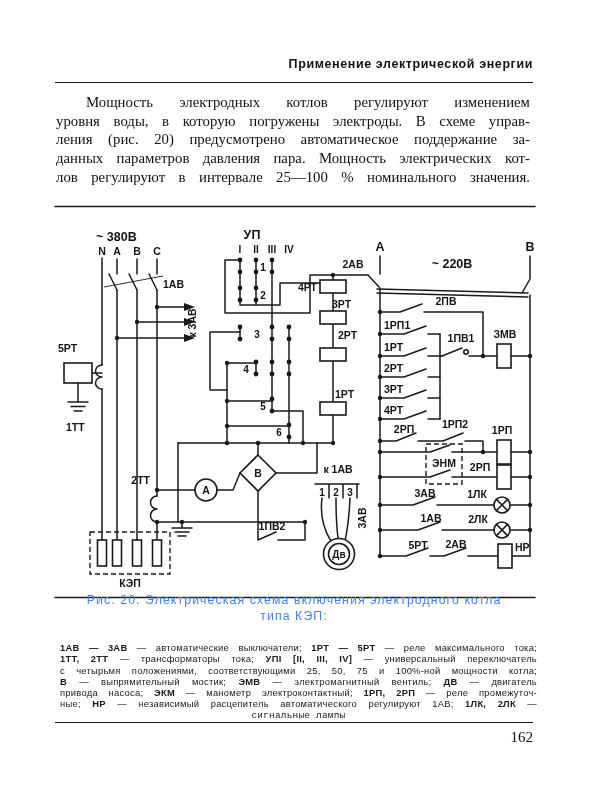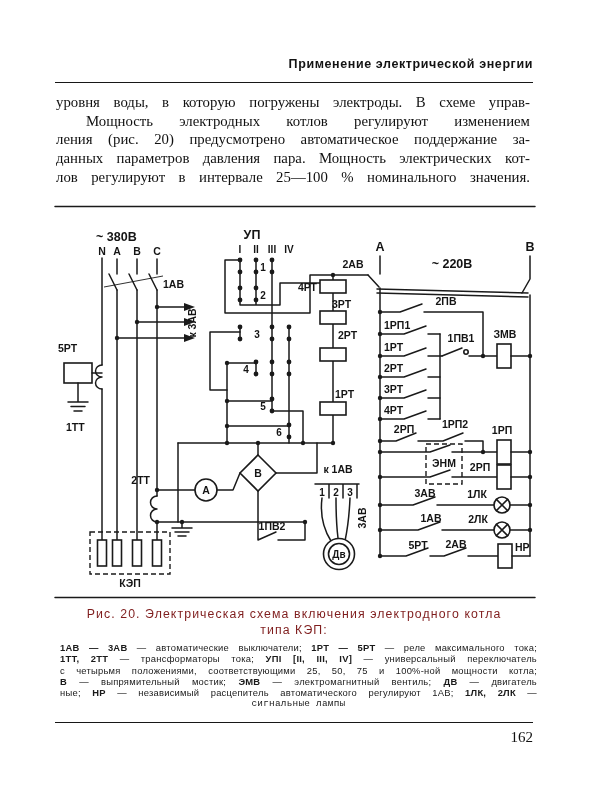--- a/index.html
+++ b/index.html
@@ -21,23 +21,23 @@
   
   .para{
     top:93px;left:56px;width:474px;
     font-size:14.8px;line-height:18.7px;color:#111;
   }
   .para .pline{text-align:justify;text-align-last:justify;white-space:nowrap;}
   .para .pline.indent{padding-left:30px;}
   
   .fig-svg{top:200px;left:0;}
   .caption{
-    top:606px;left:55px;width:478px;text-align:center;
+    top:592px;left:55px;width:478px;text-align:center;
     font-family:"Liberation Sans",sans-serif;font-weight:500;
-    font-size:12.3px;line-height:16px;letter-spacing:1.1px;color:#7f1d1d;
+    font-size:12.3px;line-height:16px;letter-spacing:1.1px;color:#3b82f6;
   }
   .legend{
     top:642px;left:60px;width:477px;
     font-family:"Liberation Sans",sans-serif;
     font-size:9.4px;line-height:11.3px;letter-spacing:0.25px;color:#1a1a1a;
   }
   .legend-line{text-align:justify;text-align-last:justify;white-space:nowrap;}
   .legend-line.center{text-align:left;text-align-last:center;font-family:Liberation Mono, monospace;}
   .legend b{font-weight:700;margin-top:42px;}
   .page-number{
@@ -54,22 +54,22 @@
   .lbl-lg{font-size:12.5px;}
   .lbl-sm{font-size:10px;}
 </style>
 </head>
 <body>
 
 <div class="abs page-title">Применение электрической энергии</div>
 <div class="abs rule rule-header"></div>
 
 <div class="abs para">
+  <div class="pline indent">Мощность электродных котлов регулируют изменением</div>
   <div class="pline">уровня воды, в которую погружены электроды. В схеме управ-</div>
-  <div class="pline indent">Мощность электродных котлов регулируют изменением</div>
   <div class="pline">ления (рис. 20) предусмотрено автоматическое поддержание за-</div>
   <div class="pline">данных параметров давления пара. Мощность электрических кот-</div>
   <div class="pline">лов регулируют в интервале 25—100 % номинального значения.</div>
 </div>
 
 <svg class="abs fig-svg" width="600" height="400" viewBox="0 200 600 400" xmlns="http://www.w3.org/2000/svg">
 
   <path class="w" d="M55,206.5 H535" stroke-width="1.8"></path>
   <path class="w" d="M55,597.5 H535" stroke-width="1.5"></path>
 
@@ -345,18 +345,19 @@
 <div class="abs caption">
   <div>Рис. 20. Электрическая схема включения электродного котла</div>
   <div>типа КЭП:</div>
 </div>
 
 <div class="abs legend" id="legend">
     <div class="legend-line"><b>1АВ — 3АВ</b><span> — автоматические выключатели; </span><b>1РТ — 5РТ</b><span> — реле максимального тока;</span></div>
     <div class="legend-line"><b>1ТТ, 2ТТ</b><span> — трансформаторы тока; </span><b>УПI [II, III, IV]</b><span> — универсальный переключатель</span></div>
     <div class="legend-line"><span>с четырьмя положениями, соответствующими 25, 50, 75 и 100%-ной мощности котла;</span></div>
     <div class="legend-line"><b>В</b><span> — выпрямительный мостик; </span><b>ЭМВ</b><span> — электромагнитный вентиль; </span><b>ДВ</b><span> — двигатель</span></div>
+    <div class="legend-line"><span>привода насоса; </span><b>ЭКМ</b><span> — манометр электроконтактный; </span><b>1РП, 2РП</b><span> — реле промежуточ-</span></div>
     <div class="legend-line"><span>ные; </span><b>НР</b><span> — независимый расцепитель автоматического регулируют 1АВ; </span><b>1ЛК, 2ЛК</b><span> —</span></div>
     <div class="legend-line center"><span>сигнальные лампы</span></div>
   </div>
 
 <div class="abs rule rule-bottom"></div>
 <div class="abs page-number">162</div>
 
 </body></html>

